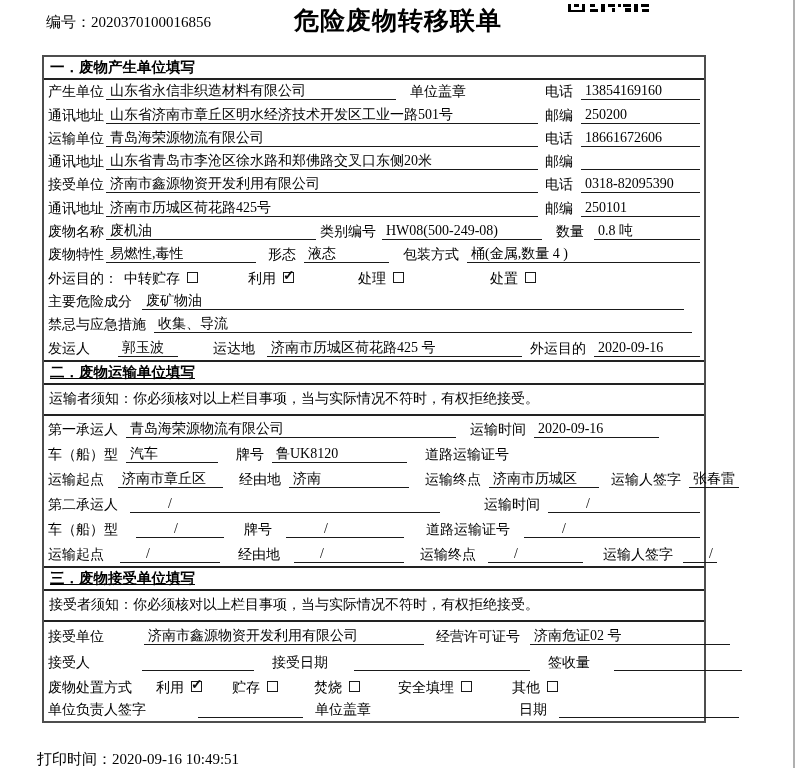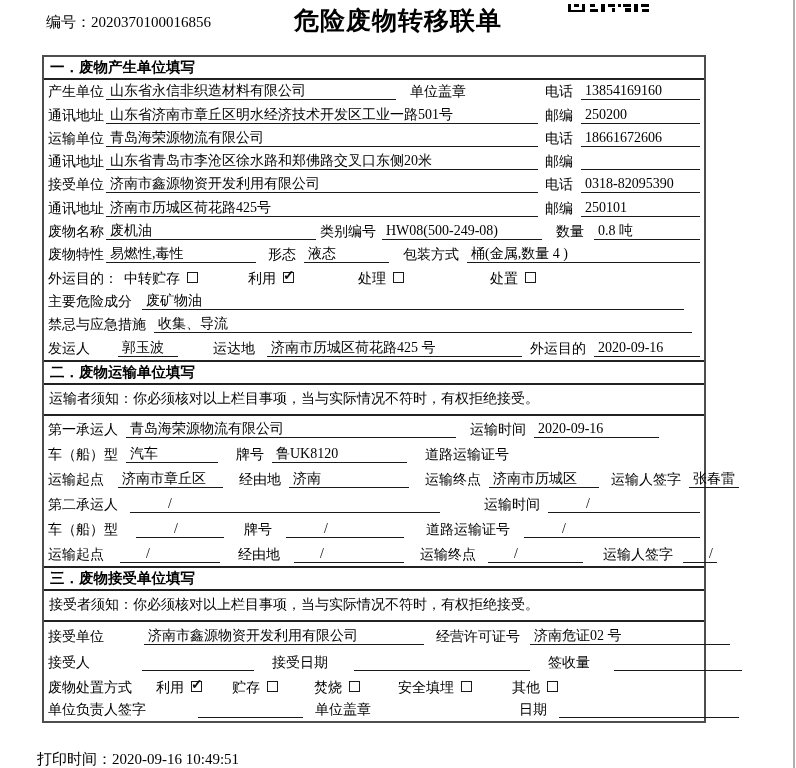--- a/index.html
+++ b/index.html
@@ -8,21 +8,21 @@
   .hdr{position:absolute;left:0;top:0;width:100%;height:55px;}
   .serial{position:absolute;left:46px;top:13px;font-size:15px;white-space:nowrap;}
   .title{position:absolute;left:0;right:0;top:4px;margin:0;text-align:center;
          font-size:25px;font-weight:bold;letter-spacing:1px;}
   .qr{position:absolute;left:568px;top:0;}
   .edge-line{position:absolute;right:1px;top:0;width:2px;height:768px;background:#b0b0b0;}
   .tbl{position:absolute;left:42px;top:55px;width:664px;border:2px solid #4d4d4d;
        box-sizing:border-box;background:#fff;}
   .sec-h{height:21px;line-height:21px;font-size:14.5px;font-weight:bold;
          padding-left:6px;border-bottom:2px solid #222;}
-  .sec-h.mid{border-top:2px solid #222;}
+  .sec-h.mid{border-top:2px solid #222;text-decoration:underline;}
   .notice{display:flex;align-items:center;height:29px;border-bottom:2px solid #222;
           padding-left:5px;font-size:14px;}
   .row{display:flex;align-items:flex-end;box-sizing:border-box;font-size:14px;
        line-height:17px;padding:0 4px 3px 4px;}
   .r23{height:23.3px;}
   .r25{height:25px;}
   .r26{height:26px;}
   .r22{height:22px;}
   .lbl{white-space:nowrap;flex:none;}
   .val{border-bottom:1px solid #1a1a1a;white-space:nowrap;padding:0 4px;

